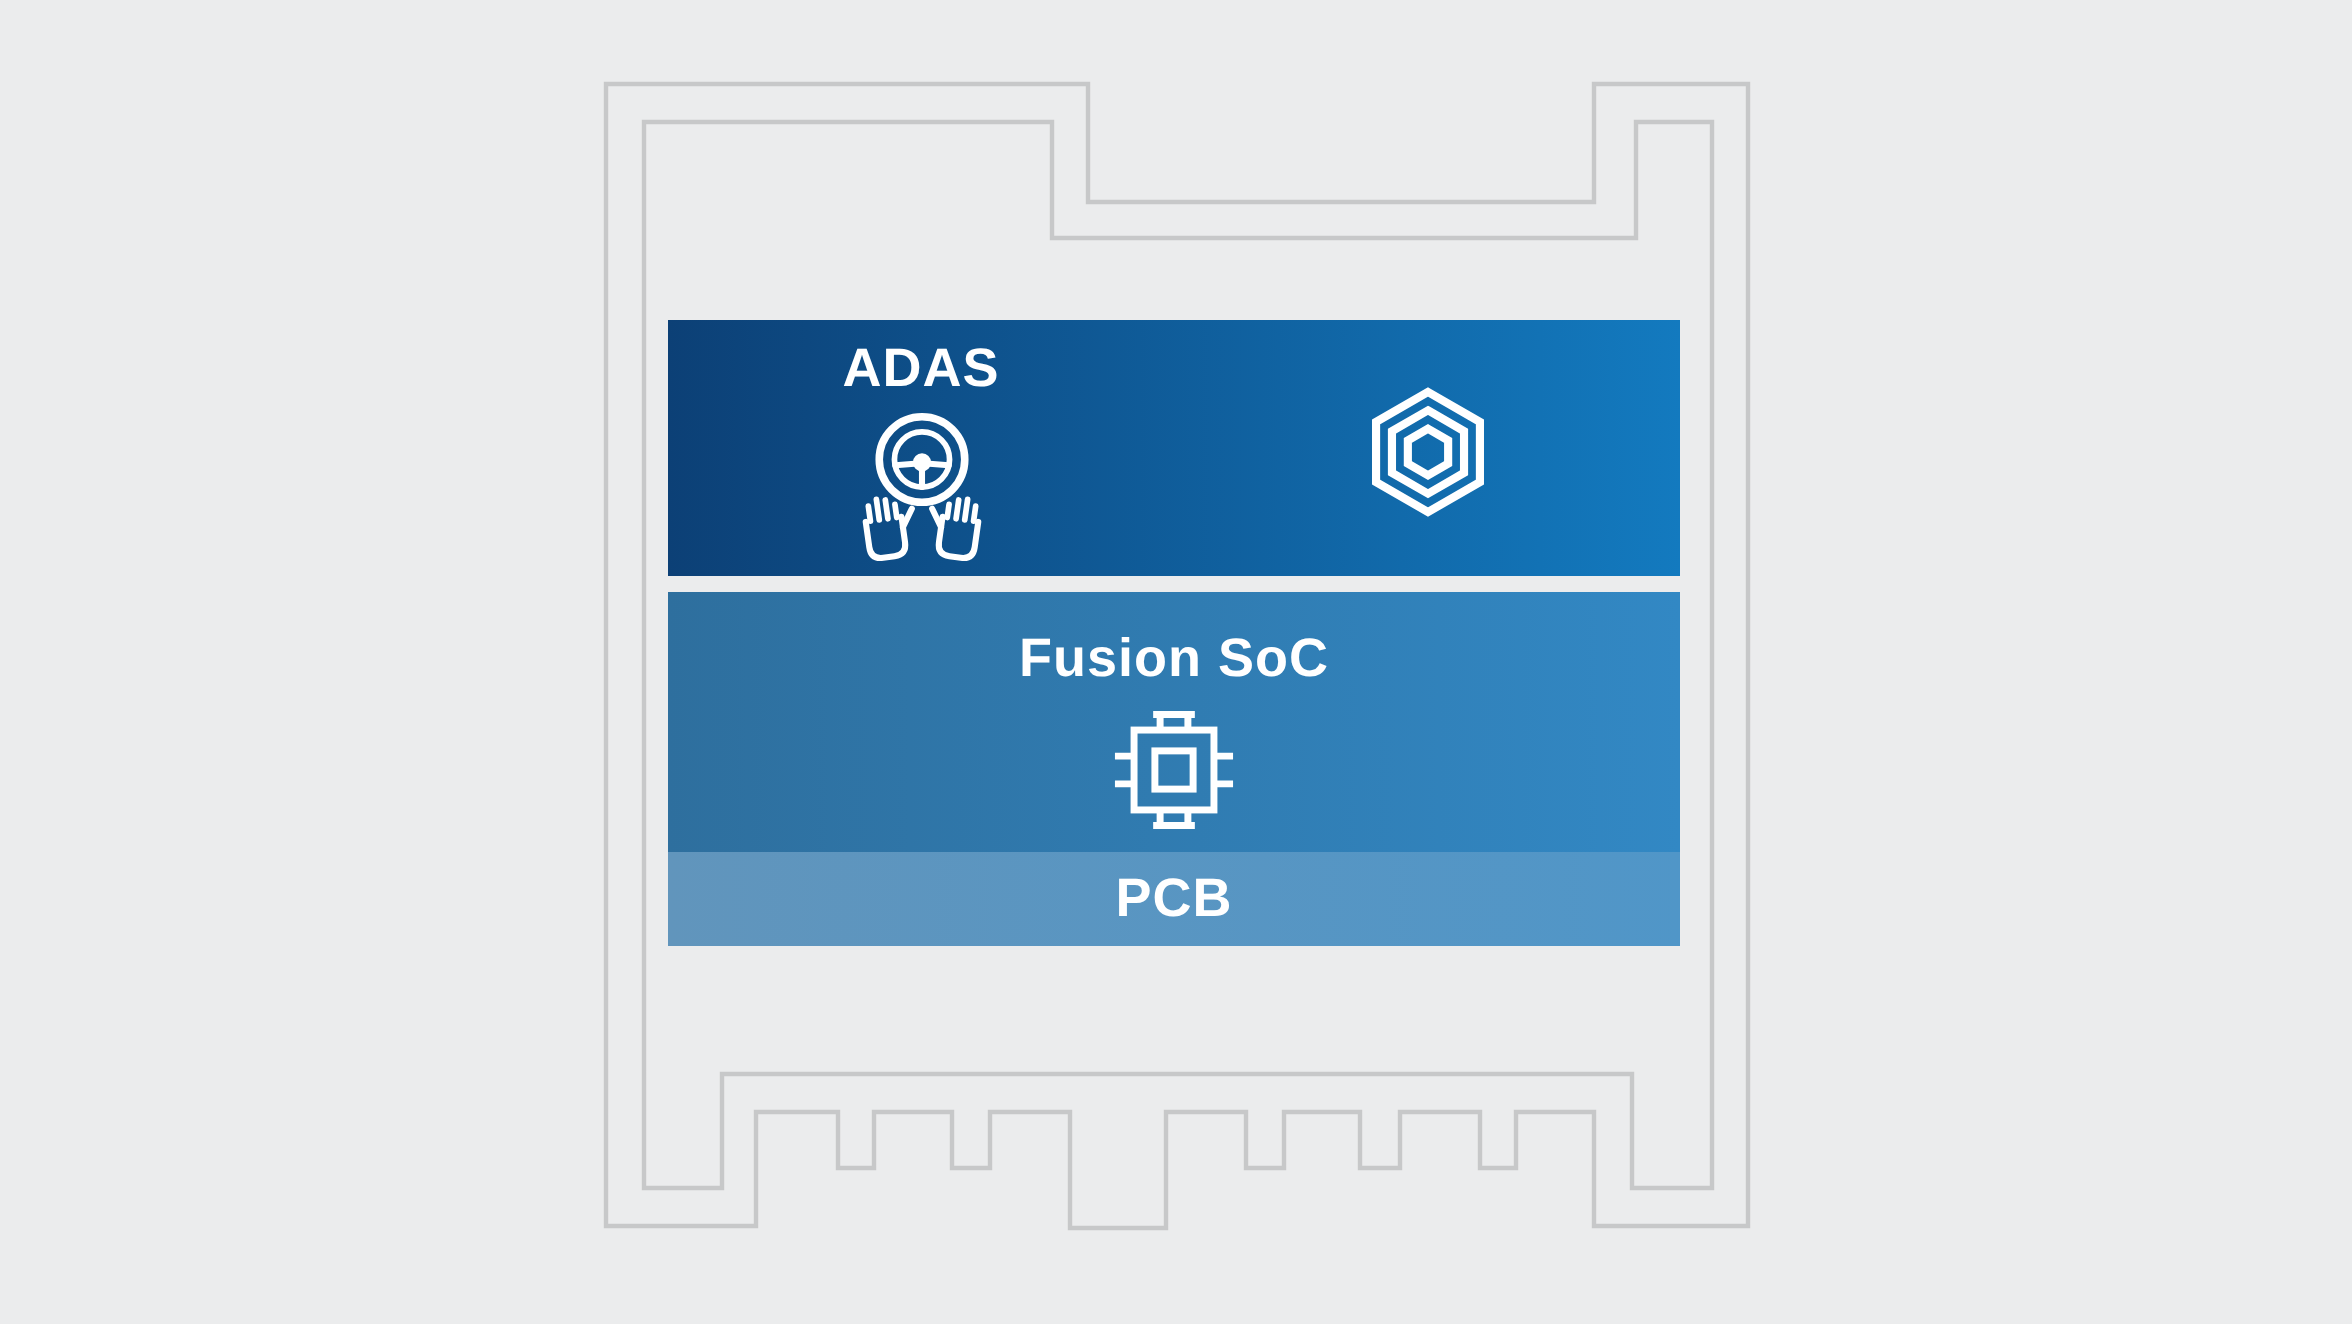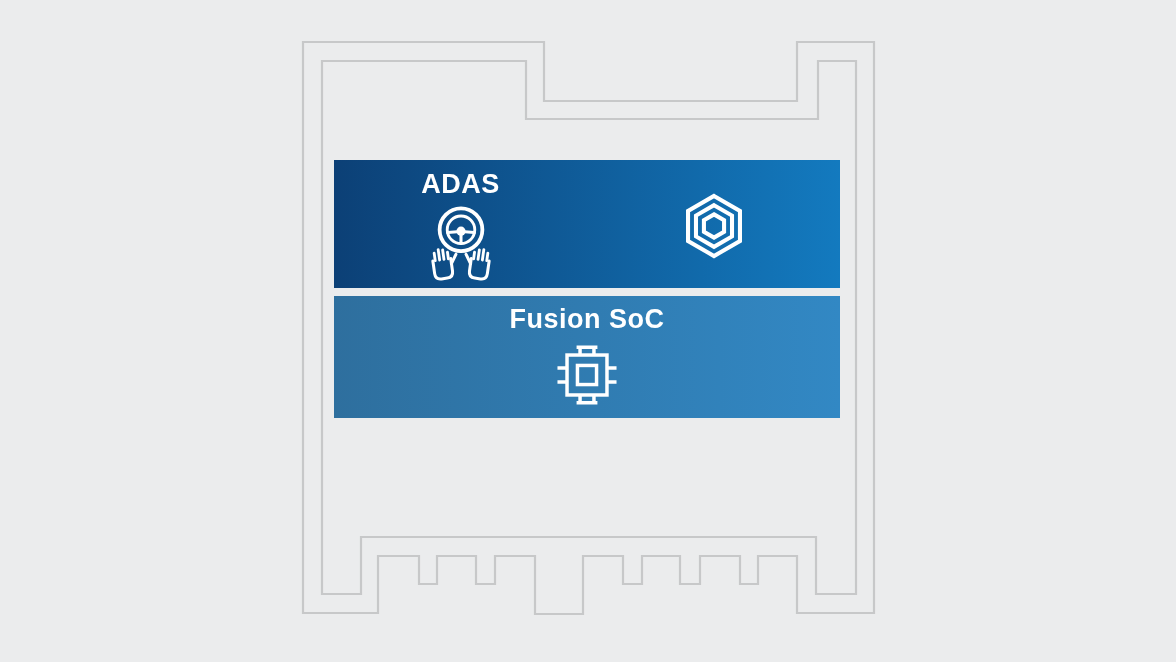--- a/index.html
+++ b/index.html
@@ -17,21 +17,21 @@
     display:flex;
     align-items:center;
     justify-content:center;
     color:#ffffff;
   }
   .bar-top{
     top:160px;height:128px;
     background:linear-gradient(90deg,#0c4076 0%,#137abf 100%);
   }
   .bar-mid{
-    top:296px;height:122px;
+    top:296px;height:142px;
     background:linear-gradient(90deg,#2e6f9e 0%,#3288c4 100%);
     flex-direction:column;
   }
   .bar-pcb{
     top:426px;height:47px;
     background:linear-gradient(90deg,#6195bc 0%,#5096c8 100%);
   }
   .half{
     flex:1;
     display:flex;
@@ -109,14 +109,17 @@
       <rect x="27" y="27" width="22" height="22"></rect>
 
       <path d="M30,6 V15 M46,6 V15 M26,6 H50"></path>
 
       <path d="M30,61 V70 M46,61 V70 M26,70 H50"></path>
 
       <path d="M4,30 H15 M4,46 H15 M61,30 H72 M61,46 H72"></path>
     </svg>
   </div>
 
+  <div class="bar bar-pcb">
+    <div class="caption">PCB</div>
+  </div>
 
 </div>
 
 </body></html>

